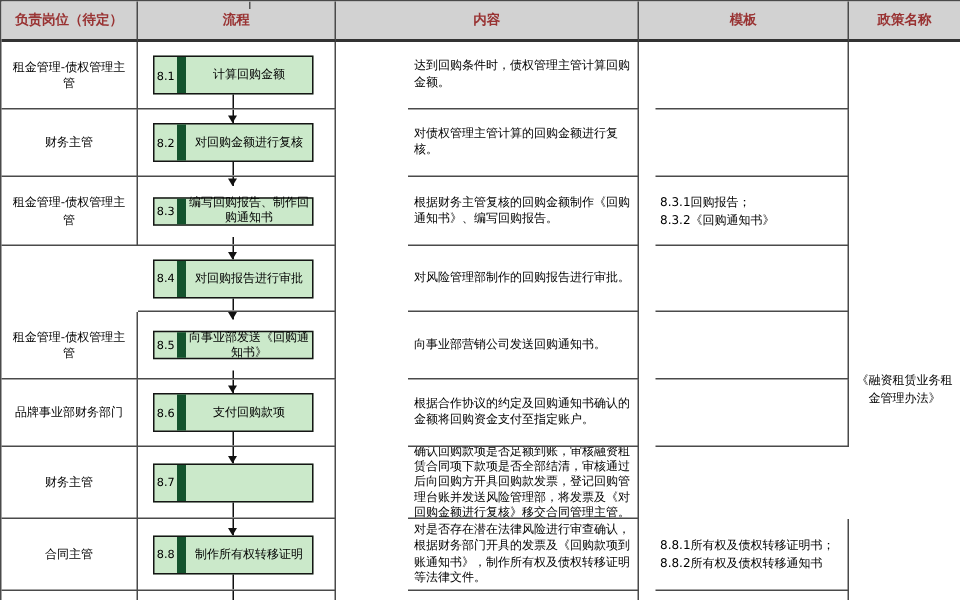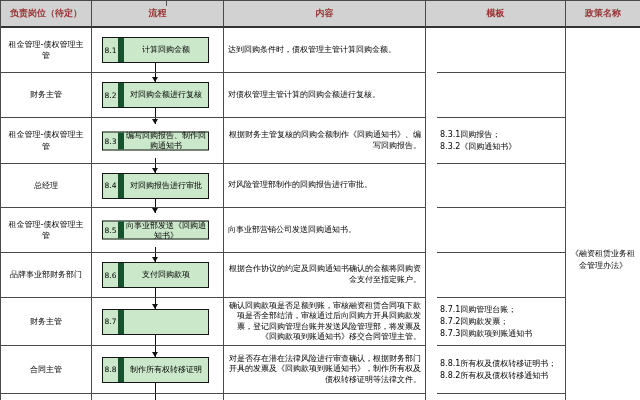--- a/index.html
+++ b/index.html
@@ -31,21 +31,21 @@
     display:flex;align-items:center;justify-content:center;
     text-align:right;
     border-bottom:2px solid #333;
   }
   .role{
     display:flex;align-items:center;justify-content:center;
     text-align:center;padding:1px 4px;line-height:1.4;
   }
   .content{
     display:flex;align-items:center;
-    padding:2px 4px;line-height:1.32;text-align:right;
+    padding:2px 4px;line-height:1.32;text-align:left;margin-left:48px;
   }
   .tpl{
     display:flex;align-items:center;
     padding:2px 3px;line-height:1.5;text-align:left;
     white-space:pre-line;
     margin-left:11px;
   }
   .policy{
     border-bottom:none;
     display:flex;align-items:center;justify-content:center;
@@ -134,21 +134,20 @@
     <div class="stepbox">
       <div class="stepno">8.3</div>
       <div class="steplabel">编写回购报告、制作回购通知书</div>
     </div>
     <div class="vbot"></div>
   </div>
   <div class="cell content" style="grid-area:4/3">根据财务主管复核的回购金额制作《回购通知书》、编写回购报告。</div>
   <div class="cell tpl" style="grid-area:4/4">8.3.1回购报告；
 8.3.2《回购通知书》</div>
 
-  <div class="cell role" style="grid-area:5/1">总经理</div>
   <div class="cell flow" style="grid-area:5/2">
     <div class="vtop"></div>
     <div class="ah"></div>
     <div class="stepbox">
       <div class="stepno">8.4</div>
       <div class="steplabel">对回购报告进行审批</div>
     </div>
     <div class="vbot"></div>
   </div>
   <div class="cell content" style="grid-area:5/3">对风险管理部制作的回购报告进行审批。</div>
@@ -182,24 +181,21 @@
 
   <div class="cell role" style="grid-area:8/1">财务主管</div>
   <div class="cell flow" style="grid-area:8/2">
     <div class="vtop"></div>
     <div class="ah"></div>
     <div class="stepbox">
       <div class="stepno">8.7</div>
     </div>
     <div class="vbot"></div>
   </div>
-  <div class="cell content" style="grid-area:8/3;line-height:1.28;">确认回购款项是否足额到账，审核融资租赁合同项下款项是否全部结清，审核通过后向回购方开具回购款发票，登记回购管理台账并发送风险管理部，将发票及《回购款项到账通知书》移交合同管理主管。</div>
-  <div class="cell tpl" style="grid-area:8/4">8.7.1回购管理台账；
-8.7.2回购款发票；
-8.7.3回购款项到账通知书</div>
+  <div class="cell content" style="grid-area:8/3;line-height:1.28;">确认回购款项是否足额到账，审核融资租赁合同项下款项是否全部结清，审核通过后向回购方开具回购款发票，登记回购管理台账并发送风险管理部，将发票及《对回购金额进行复核》移交合同管理主管。</div>
 
   <div class="cell role" style="grid-area:9/1">合同主管</div>
   <div class="cell flow" style="grid-area:9/2">
     <div class="vtop"></div>
     <div class="ah"></div>
     <div class="stepbox">
       <div class="stepno">8.8</div>
       <div class="steplabel">制作所有权转移证明</div>
     </div>
     <div class="vbot"></div>

